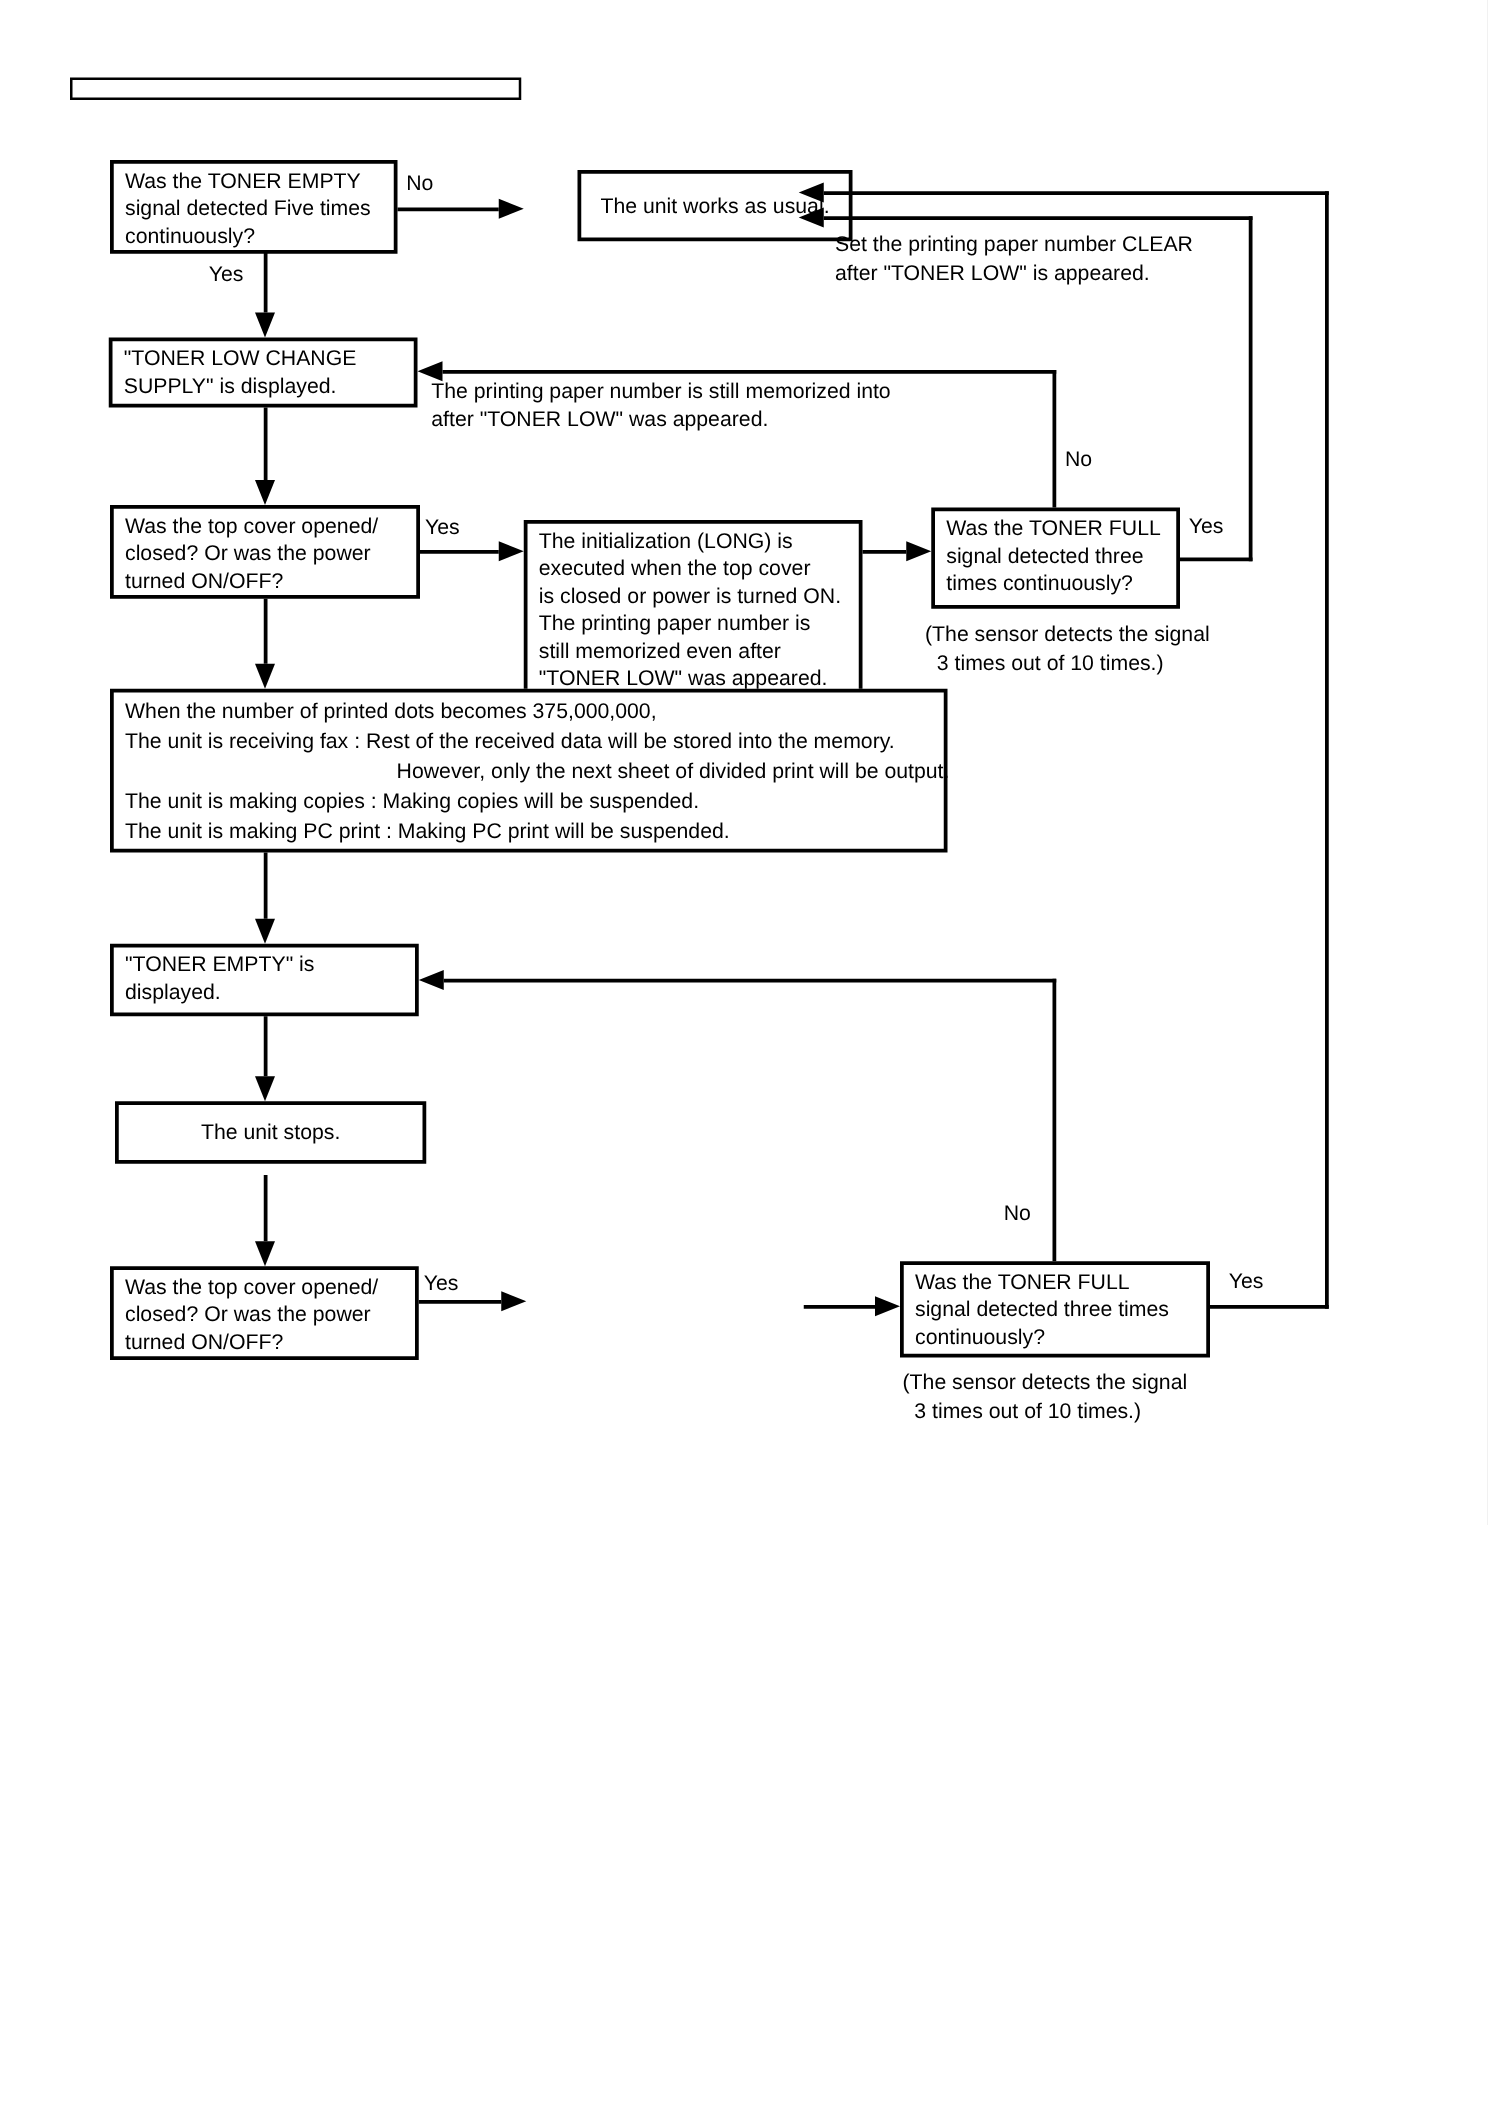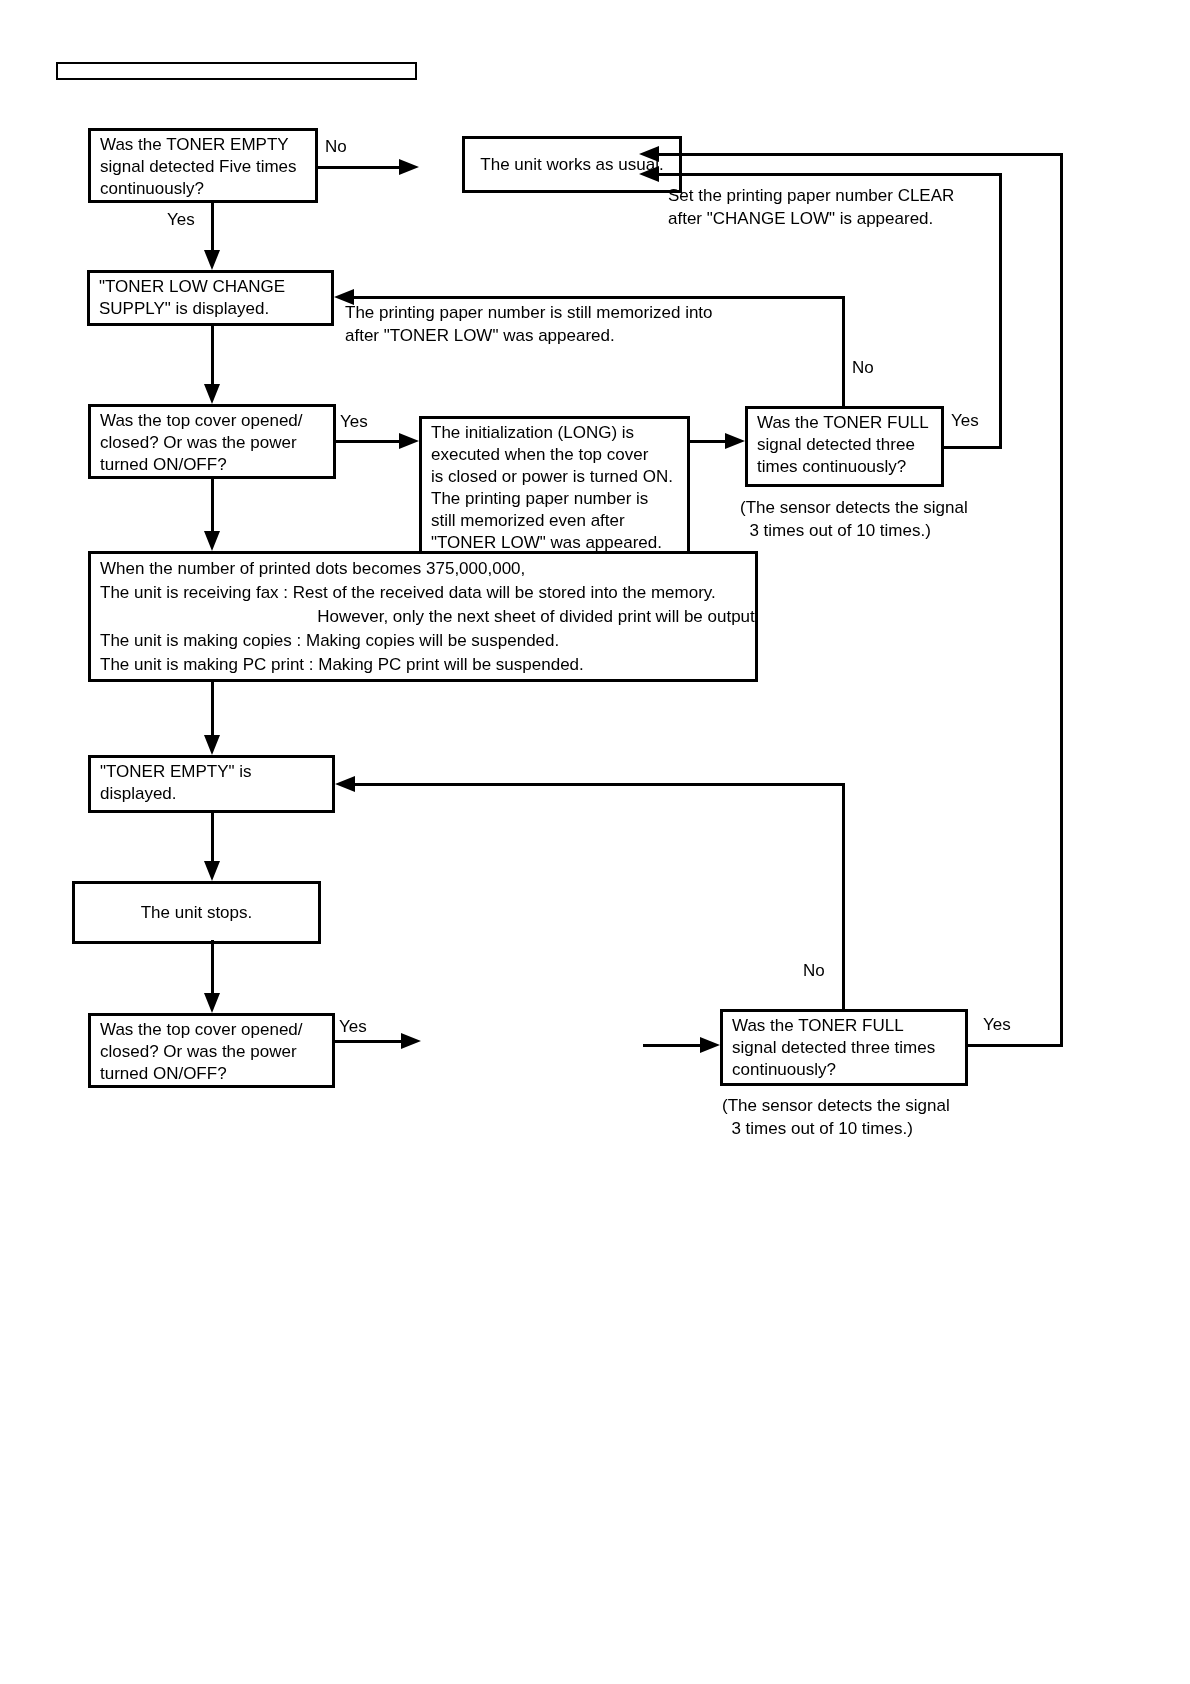--- a/index.html
+++ b/index.html
@@ -81,21 +81,21 @@
 
   <div class="node" style="left:88px;top:551px;width:670px;height:131px;line-height:24px;">When the number of printed dots becomes 375,000,000,
 The unit is receiving fax : Rest of the received data will be stored into the memory.
                                               However, only the next sheet of divided print will be output.
 The unit is making copies : Making copies will be suspended.
 The unit is making PC print : Making PC print will be suspended.</div>
 
   <div class="node" style="left:88px;top:755px;width:247px;height:58px;">"TONER EMPTY" is
 displayed.</div>
 
-  <div class="node center" style="left:72px;top:881px;width:249px;height:63px;">The unit stops.</div>
+  <div class="node center" style="left:92px;top:881px;width:249px;height:50px;">The unit stops.</div>
 
   <div class="node" style="left:88px;top:1013px;width:247px;height:75px;">Was the top cover opened/
 closed? Or was the power
 turned ON/OFF?</div>
 
 
   <div class="node" style="left:720px;top:1009px;width:248px;height:77px;">Was the TONER FULL
 signal detected three times
 continuously?</div>
 
@@ -140,21 +140,21 @@
   <div class="lbl" style="left:325px;top:136px;">No</div>
   <div class="lbl" style="left:167px;top:209px;">Yes</div>
   <div class="lbl" style="left:340px;top:411px;">Yes</div>
   <div class="lbl" style="left:852px;top:357px;">No</div>
   <div class="lbl" style="left:951px;top:410px;">Yes</div>
   <div class="lbl" style="left:339px;top:1016px;">Yes</div>
   <div class="lbl" style="left:803px;top:960px;">No</div>
   <div class="lbl" style="left:983px;top:1014px;">Yes</div>
 
   <div class="ann" style="left:668px;top:184px;">Set the printing paper number CLEAR
-after "CHANGE LOW" is appeared.</div>
+after "TONER LOW" is appeared.</div>
   <div class="ann" style="left:345px;top:301px;">The printing paper number is still memorized into
 after "TONER LOW" was appeared.</div>
   <div class="ann" style="left:740px;top:496px;">(The sensor detects the signal
   3 times out of 10 times.)</div>
   <div class="ann" style="left:722px;top:1094px;">(The sensor detects the signal
   3 times out of 10 times.)</div>
 
 </div>
 
 </body></html>

